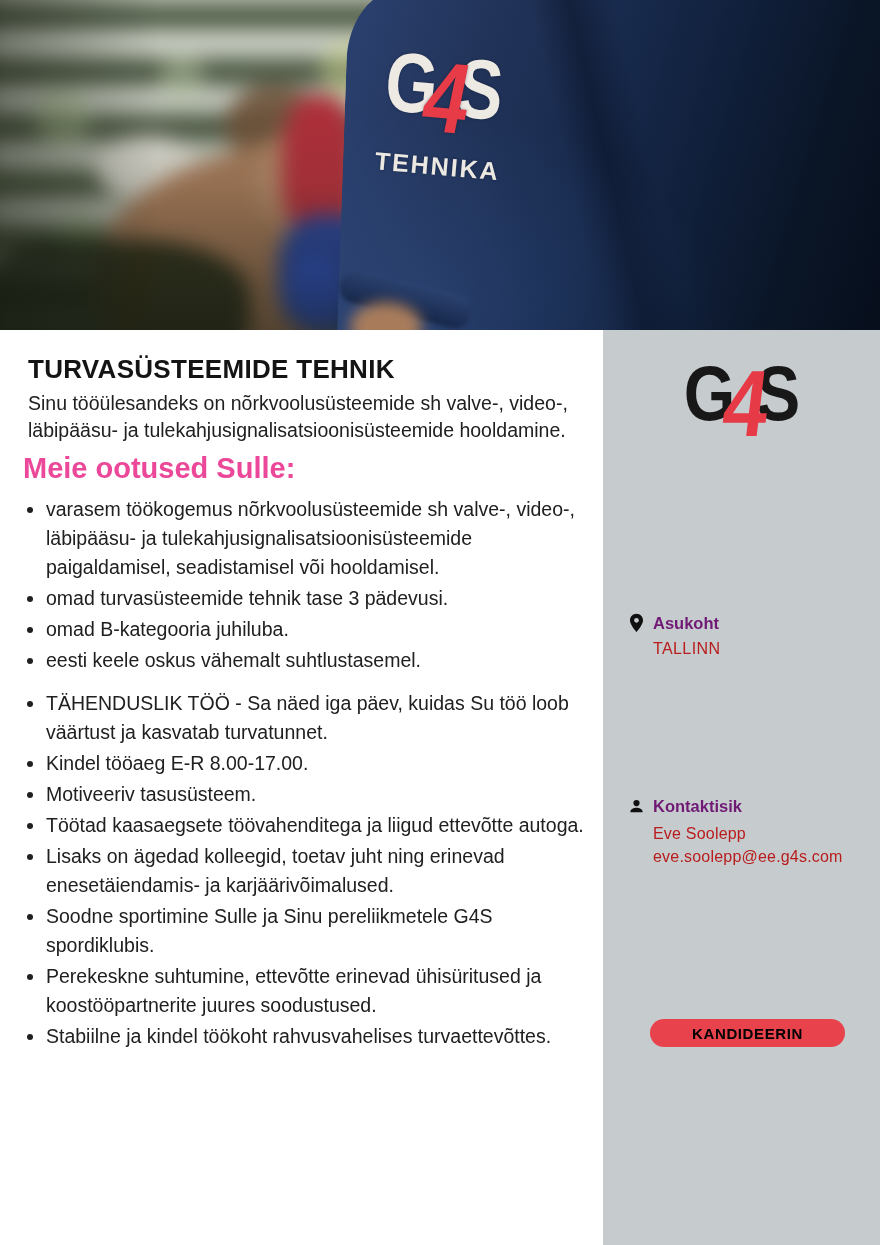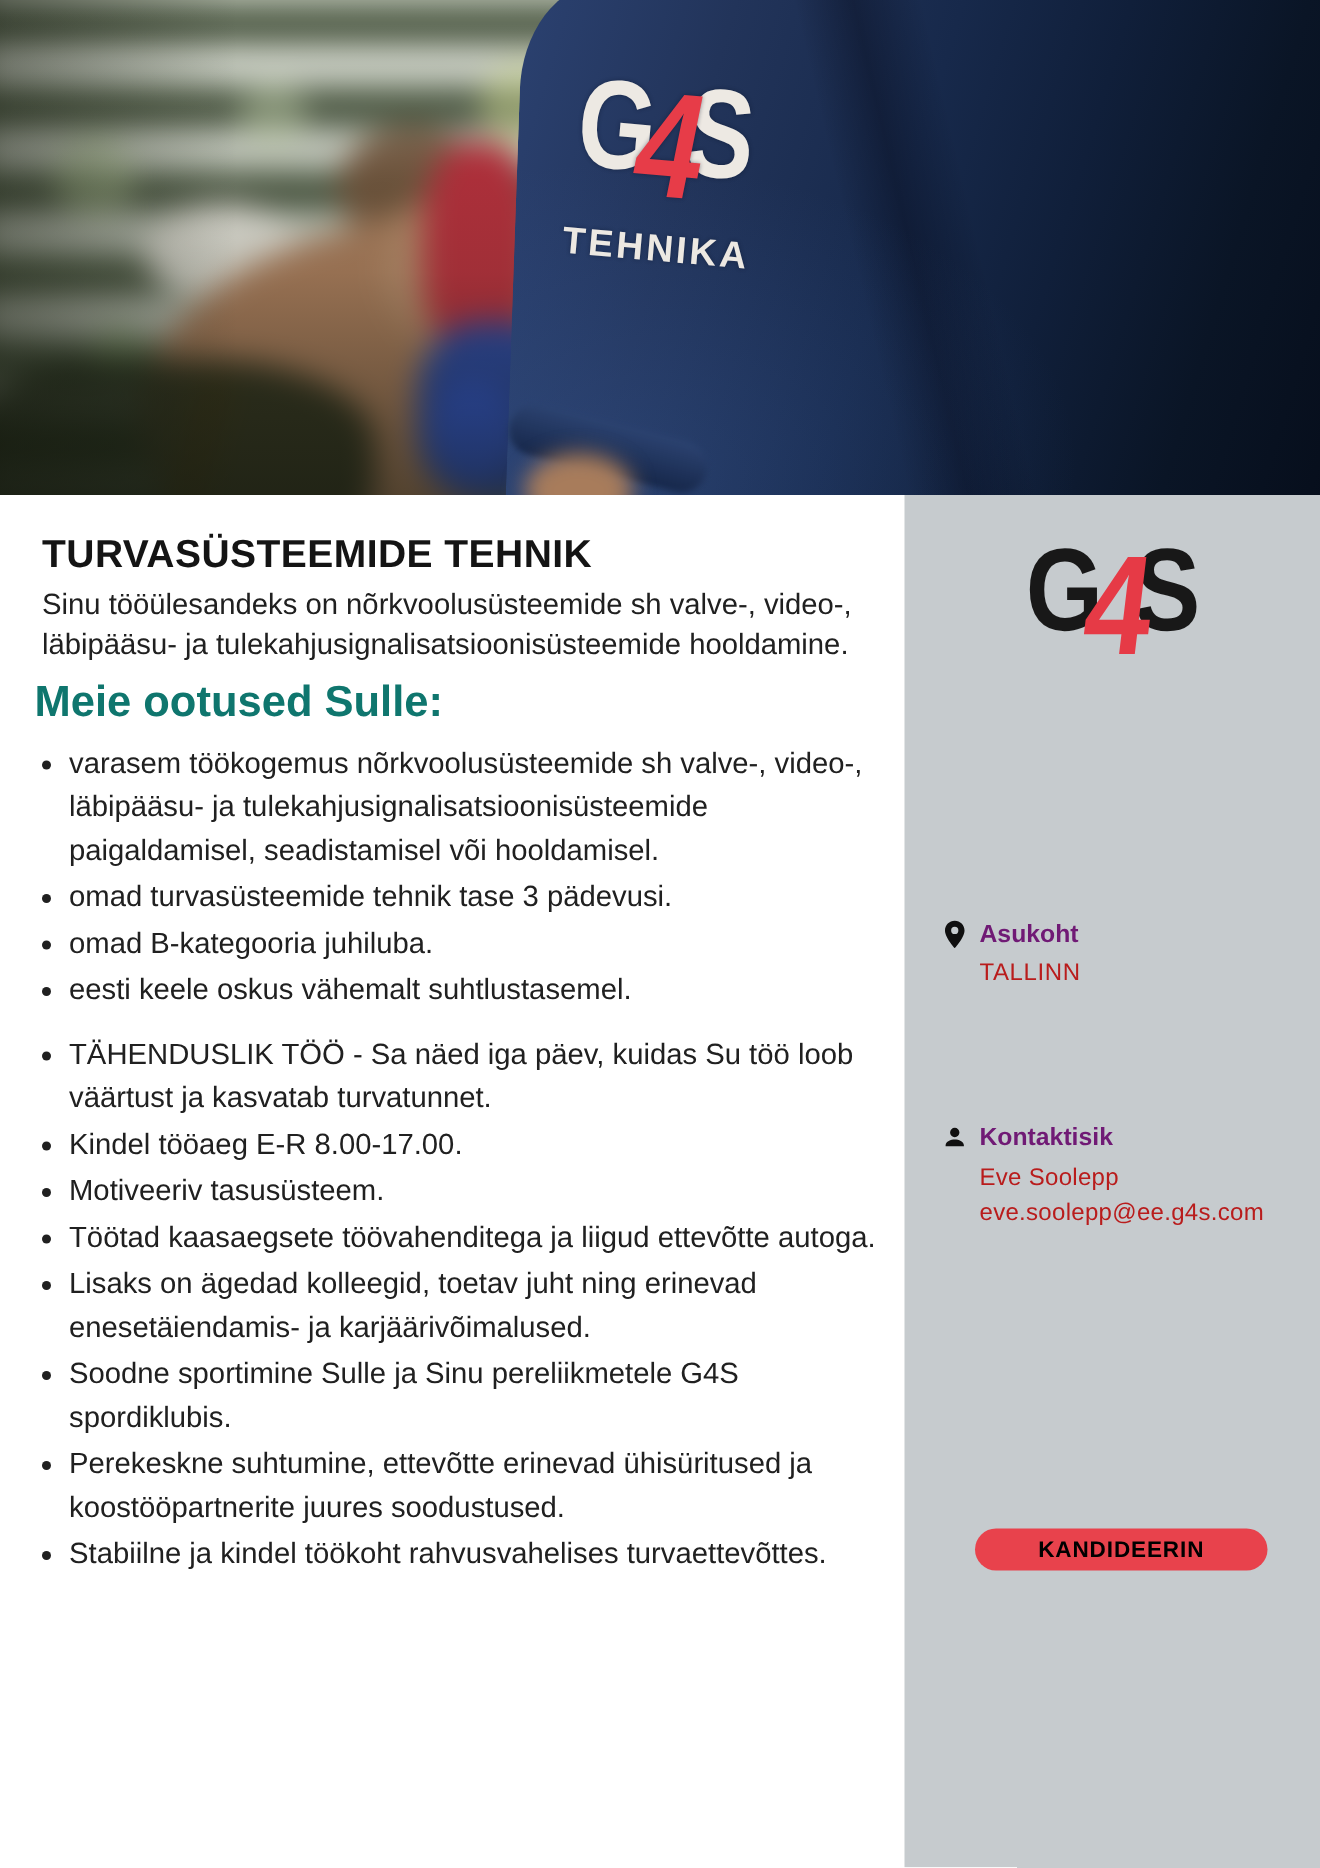--- a/index.html
+++ b/index.html
@@ -58,35 +58,35 @@
     text-shadow:0 0 3px rgba(10,20,40,.45);}
   .shirt-logo .wm-g,.shirt-logo .wm-s{font-size:84px;color:#ede9e3;}
   .shirt-logo .wm-4{font-size:100px;margin:0 -15px;color:#e73c48;}
   .shirt-logo .tagline{margin-top:8px;font-size:25px;font-weight:800;letter-spacing:2px;color:#ece8e2;
     text-shadow:0 0 3px rgba(10,20,40,.45);}
 
   
   .content{position:absolute;left:0;top:330px;width:603px;background:#ffffff;min-height:915px;}
   .content h1{margin:23px 0 0 28px;font-size:26px;font-weight:800;letter-spacing:.3px;color:#141414;line-height:32px;}
   .intro{margin:5px 10px 0 28px;max-width:568px;font-size:19.5px;line-height:26.5px;color:#202020;}
-  h2{color:#0f766e;font-weight:700;}
+  h2{color:#ec4899;font-weight:700;}
   .h2-expect{margin:8px 0 0 23px;font-size:29px;line-height:34px;}
   .h2-offer{margin:18px 0 0 16px;font-size:33px;line-height:40px;}
   ul.list{margin:10px 8px 0 28px;padding-left:18px;max-width:560px;}
   ul.offer{margin-top:14px;}
   ul.list li{font-size:19.5px;line-height:29px;margin-bottom:2px;color:#202020;}
 
   
   .sidebar{position:absolute;left:603px;top:330px;width:277px;height:915px;background:var(--sidebar-bg);}
   .side-logo{position:absolute;top:24px;left:50%;transform:translateX(-50%) scaleX(.85);}
   .side-logo .wm-g,.side-logo .wm-s{font-size:78px;color:var(--logo-black);}
   .side-logo .wm-4{font-size:94px;margin:0 -14px;}
   .side-section{position:absolute;left:25px;right:15px;}
   .sec-location{top:283px;}
-  .sec-contact{top:418px;}
+  .sec-contact{top:466px;}
   .side-row{display:flex;align-items:center;gap:8px;}
   .side-icon{width:17px;height:20px;flex:0 0 auto;}
   .side-icon svg{display:block;width:100%;height:100%;fill:#101010;}
   .side-label{font-size:16.5px;font-weight:700;color:#701a75;}
   .side-value{margin:7px 0 0 25px;font-size:16px;color:#b91c1c;letter-spacing:.4px;}
   .side-value.name{letter-spacing:.2px;margin-top:9px;}
   .side-value.email{margin-top:2px;letter-spacing:.2px;line-height:23px;}
   .apply{position:absolute;left:47px;top:689px;width:195px;height:28px;border:none;border-radius:20px;
     background:var(--accent-red);color:#000000;font-family:"Liberation Sans",sans-serif;
     font-size:15px;font-weight:700;letter-spacing:.6px;cursor:pointer;display:flex;align-items:center;justify-content:center;}

